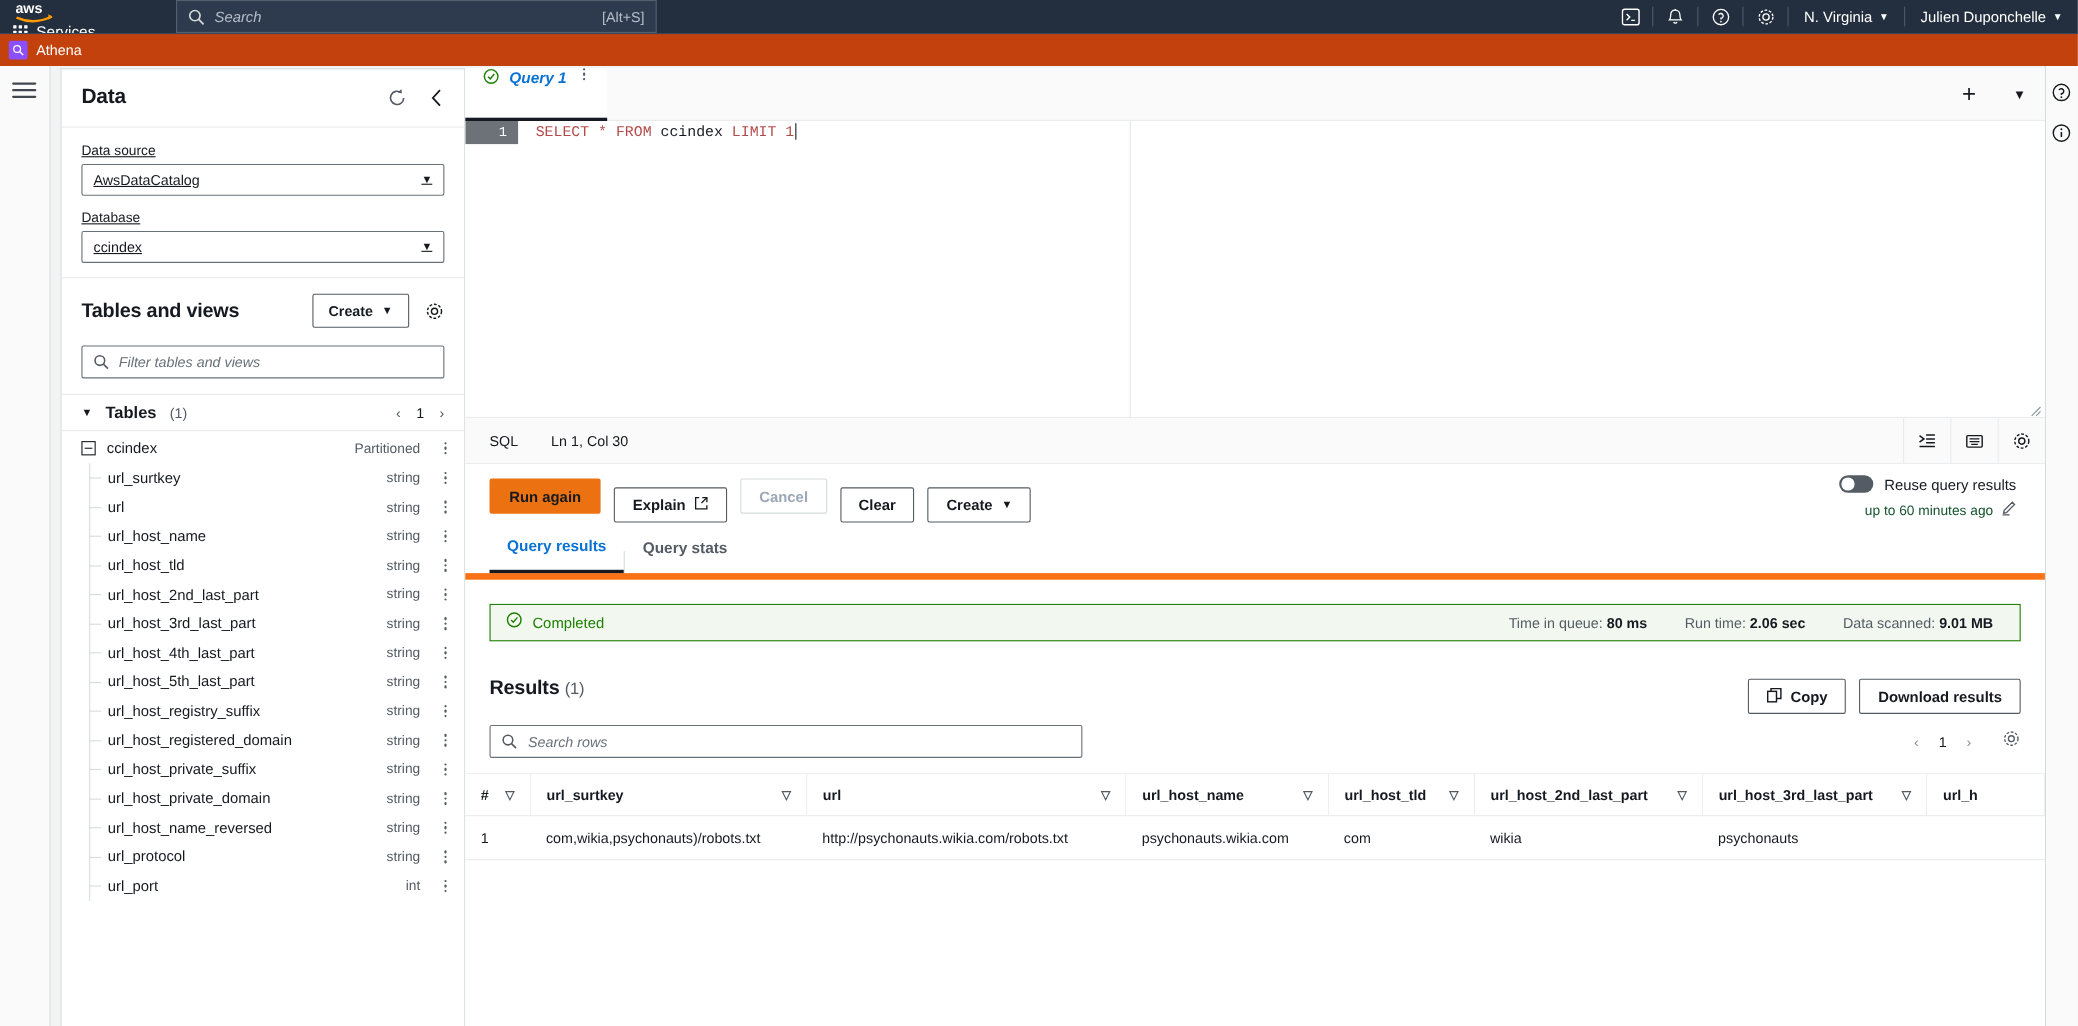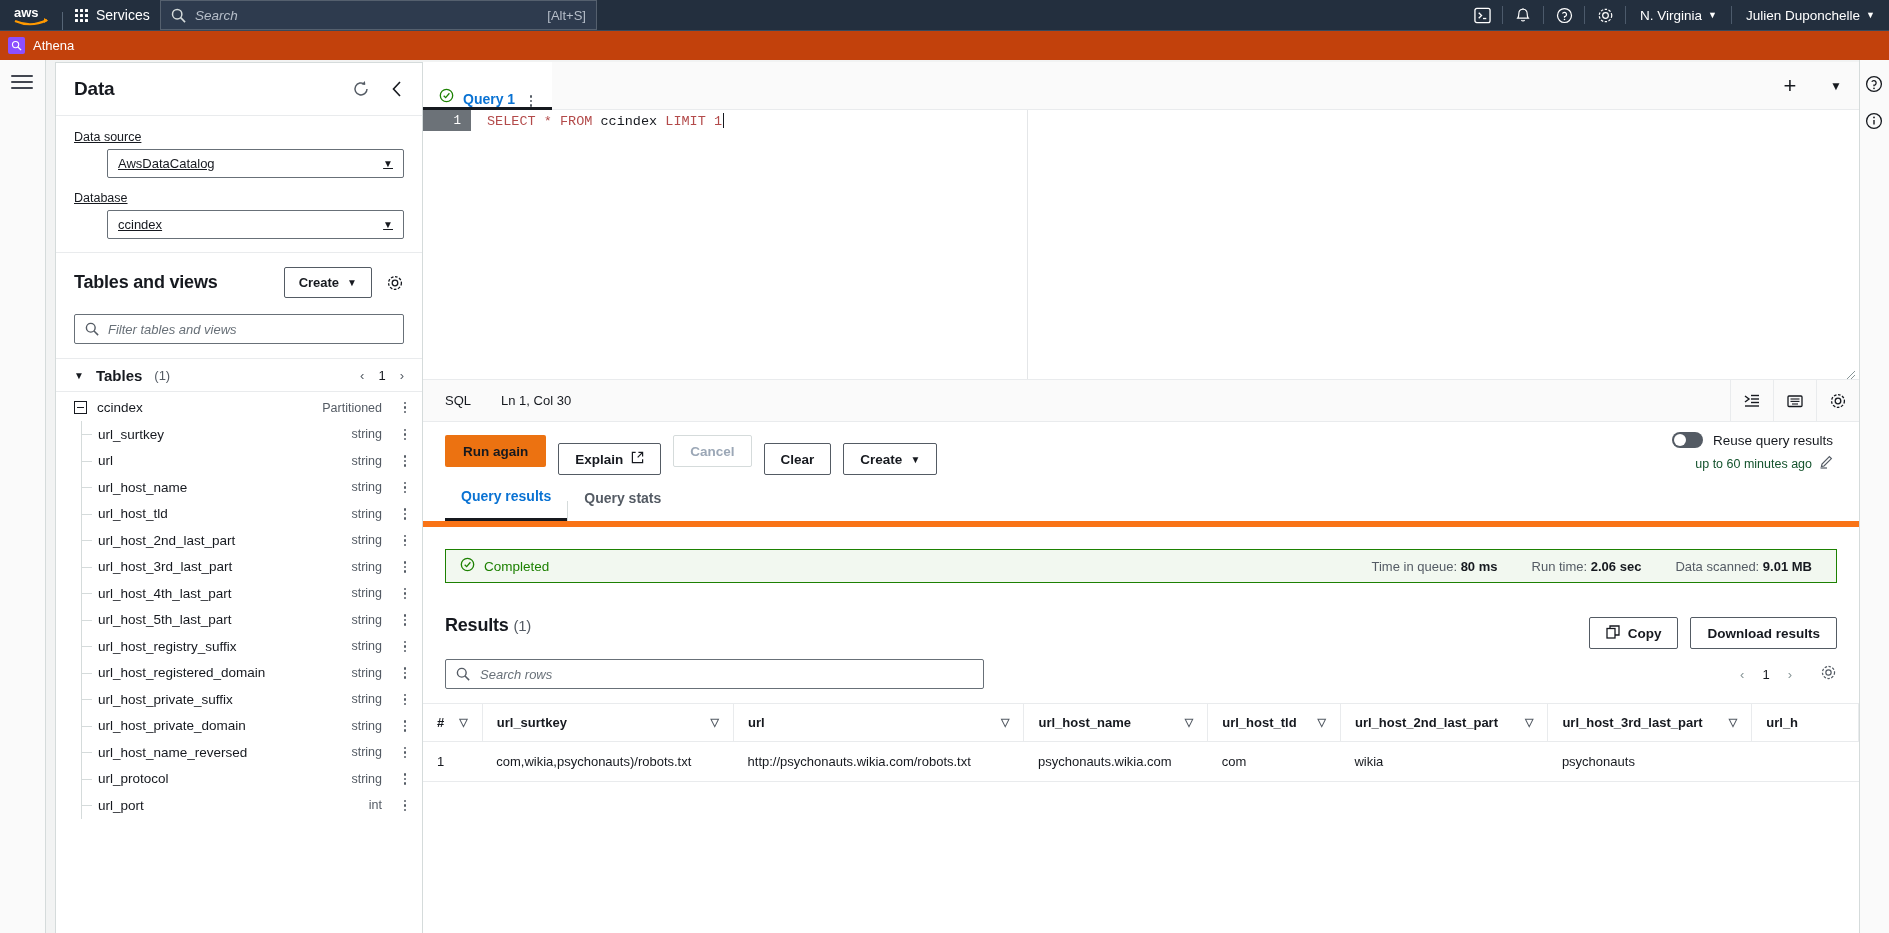--- a/index.html
+++ b/index.html
@@ -8,21 +8,21 @@
     font-family: "Liberation Sans", sans-serif;
     background: #f2f3f3;
     overflow: hidden;
     color: #16191f;
   }
   .app { position: relative; width: 1889px; height: 933px; }
 
   
   .topnav {
     position: absolute; top: 0; left: 0; width: 1889px; height: 30px;
-    background: #232f3e; display: flex; align-items: flex-end;
+    background: #232f3e; display: flex; align-items: flex-start; flex-direction: column;
   }
   .aws-logo {
     width: 62px; height: 30px; display: flex; align-items: center; justify-content: center;
     position: relative;
   }
   .aws-logo svg { display: block; }
   .nav-divider { width: 1px; height: 18px; background: #566576; }
   .services-btn {
     display: flex; align-items: center; gap: 8px; height: 30px;
     padding: 0 12px; color: #fff; font-size: 14px; cursor: pointer;
@@ -90,21 +90,21 @@
   }
   .dp-title { font-size: 19px; font-weight: bold; letter-spacing: -0.2px; }
   .dp-header-icons { display: flex; align-items: center; gap: 20px; }
   .icon-btn { cursor: pointer; display: flex; align-items: center; justify-content: center; }
 
   .dp-body { padding: 14px 18px 0 18px; text-decoration: underline; }
   .field-label { font-size: 12.5px; color: #16191f; margin-bottom: 5px; }
   .select-box {
     height: 29px; border: 1px solid #687078; border-radius: 2px; background: #fff;
     display: flex; align-items: center; padding: 0 10px; font-size: 13px;
-    justify-content: space-between; cursor: pointer; margin-bottom: 13px; margin-left: 33px;
+    justify-content: space-between; cursor: pointer; margin-bottom: 13px;
   }
   .select-box .tri { font-size: 10px; color: #16191f; }
 
   .dp-sec2 {
     border-top: 1px solid #e9ebed; margin-top: 4px; padding: 14px 18px 0 18px;
   }
   .tv-row { display: flex; align-items: center; justify-content: space-between; }
   .tv-title { font-size: 18px; font-weight: bold; letter-spacing: -0.2px; }
   .btn-outline {
     border: 1px solid #545b64; border-radius: 2px; background: #fff; font-size: 13px;
@@ -160,22 +160,22 @@
 
   
   .main {
     position: absolute; top: 62px; left: 423px; width: 1436px; height: 871px; background: #fff;
   }
   .tabbar {
     height: 48px; border-bottom: 1px solid #e9ebed; display: flex; align-items: center;
     background: #fafafa; position: relative;
   }
   .qtab {
-    display: flex; align-items: flex-end; gap: 9px; height: 48px; padding: 0 14px 0 16px;
-    border-bottom: 3px solid #16191f; cursor: pointer; background: #fff;
+    display: flex; align-items: flex-start; gap: 9px; height: 48px; padding: 0 14px 0 16px;
+    border-bottom: 3px solid #16191f; cursor: pointer; background: #fff; font-style: italic;
   }
   .qtab .name { color: #0972d3; font-weight: bold; font-size: 14px; }
   .tabbar-right { position: absolute; right: 0; top: 0; height: 48px; display: flex; align-items: center; }
   .tb-btn {
     width: 46px; height: 48px; display: flex; align-items: center; justify-content: center;
     font-size: 22px; color: #16191f; cursor: pointer;
   }
   .tb-btn.sm { font-size: 12px; }
 
   .editor {

